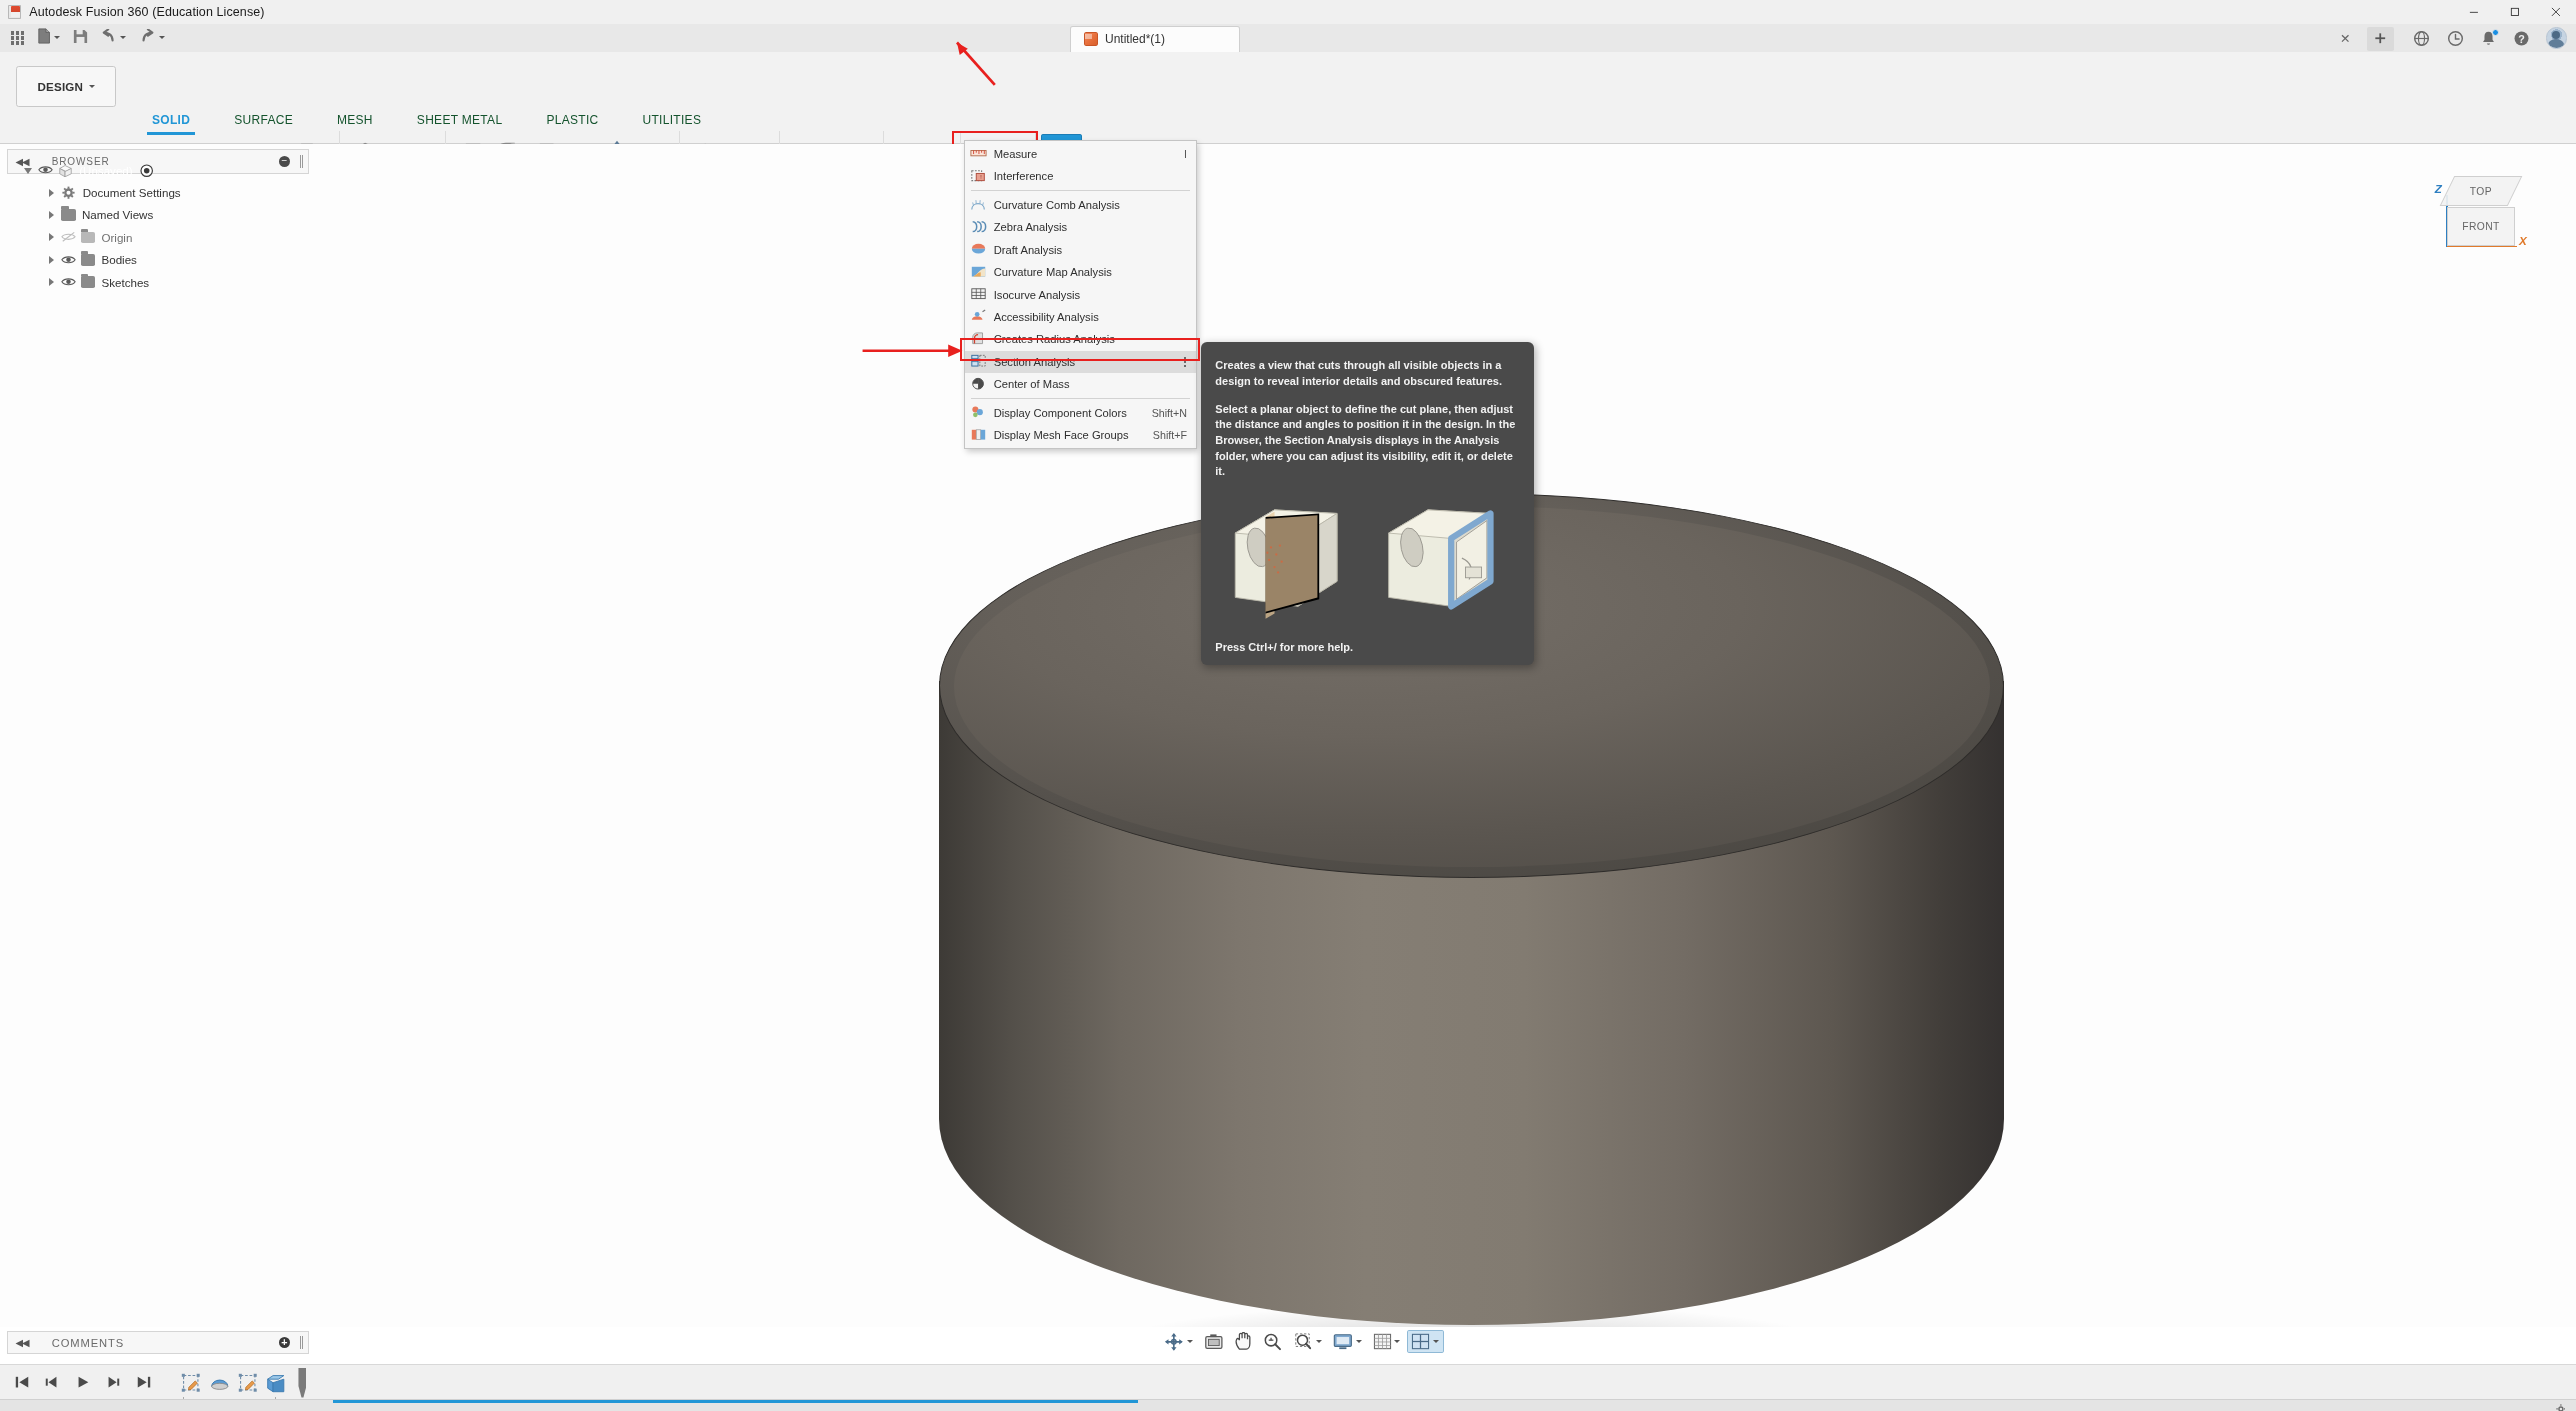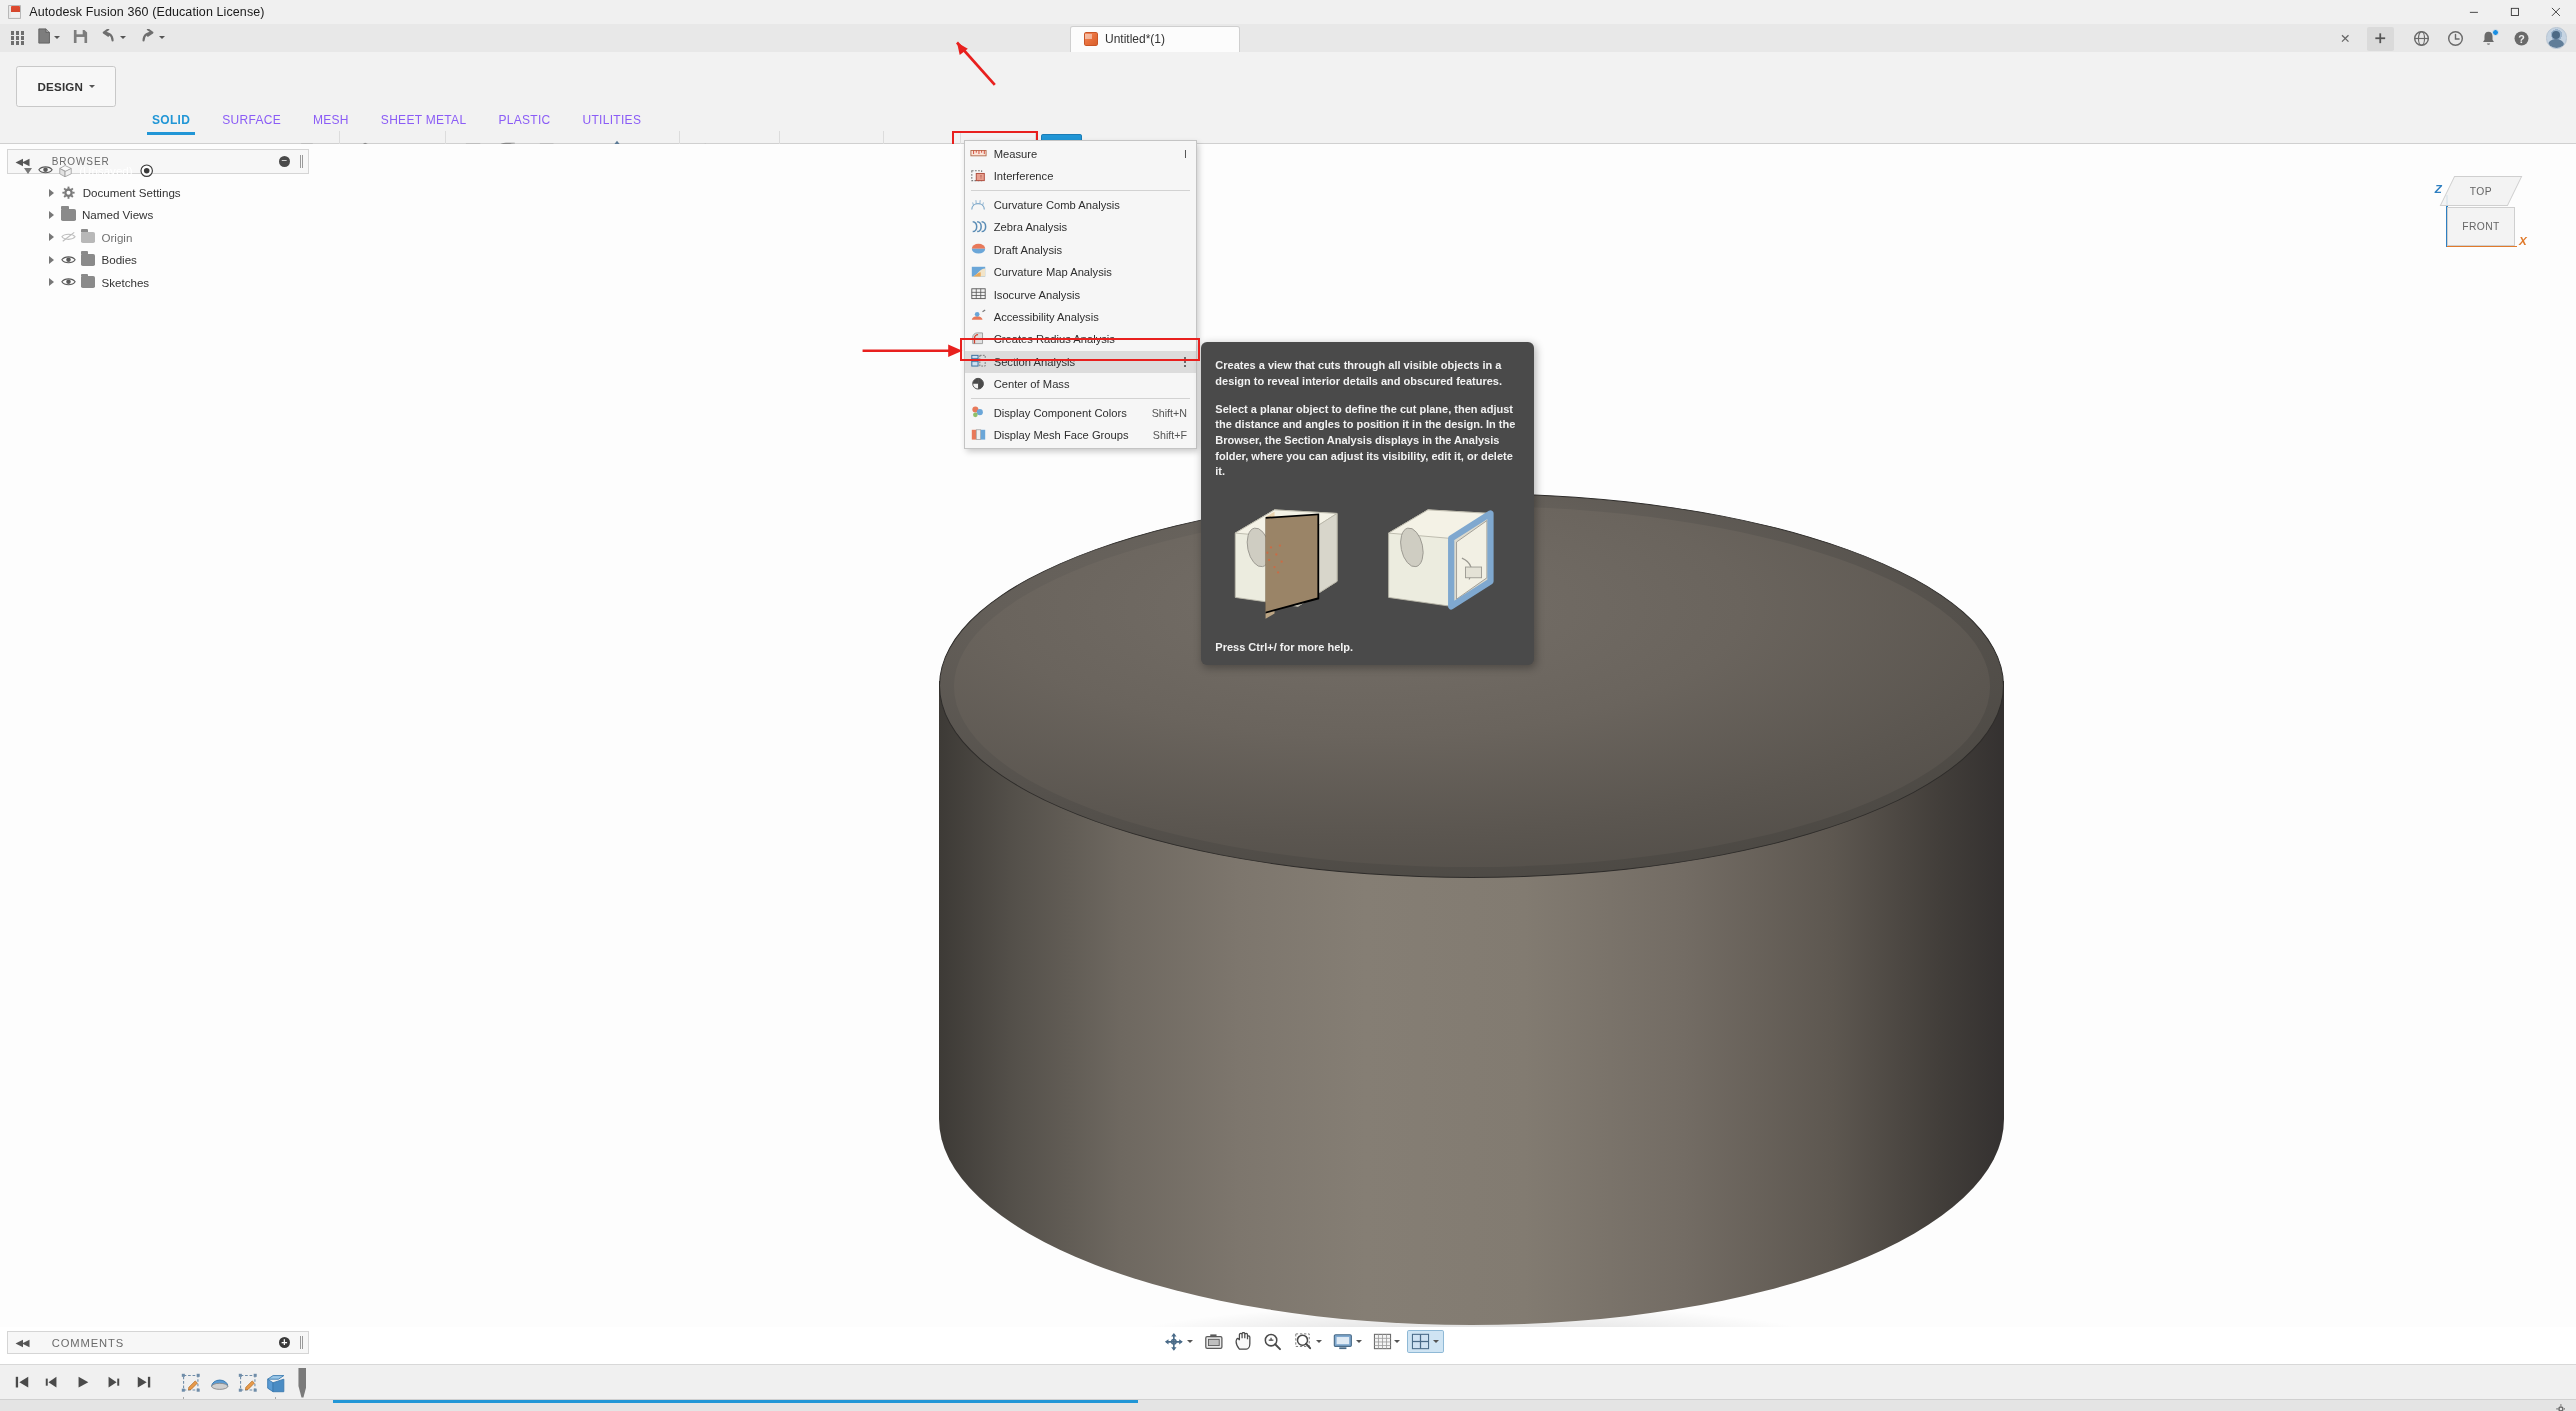--- a/index.html
+++ b/index.html
@@ -105,24 +105,24 @@
     position: absolute; top: 52px; left: 0; width: 2576px; height: 92px;
     background: #f2f2f2; border-bottom: 0.9px solid #d0d0d0;
   }
   .design-sel {
     position: absolute; left: 16px; top: 14.3px; width: 100px; height: 41px;
     border: 0.9px solid #c8c8c8; background: #f7f7f7; border-radius: 2.7px;
     display: flex; align-items: center; justify-content: center; gap: 5.4px;
   }
   .design-sel span { font-size: 11.6px; color: #333; font-weight: bold; letter-spacing: 0.2px; }
 
-  .tabs { position: absolute; left: 136px; top: 57px; display: flex; gap: 0; }
+  .tabs { position: absolute; left: 136px; top: 57px; display: flex; gap: 12px; }
   .tab {
     padding: 0 16px; height: 21.5px; display: flex; align-items: center;
-    font-size: 12px; color: #8b5cf6; letter-spacing: 0.3px; position: relative;
+    font-size: 12px; color: #14532d; letter-spacing: 0.3px; position: relative;
   }
   .tab.active { color: #2196d6; font-weight: bold; }
   .tab.active::after {
     content: ""; position: absolute; left: 10.7px; right: 10.7px; bottom: -4.5px; height: 2.7px;
     background: #2196d6;
   }
 
   .panels {
     position: absolute; left: 125px; top: 79px; right: 0; height: 65px; display: flex;
   }

